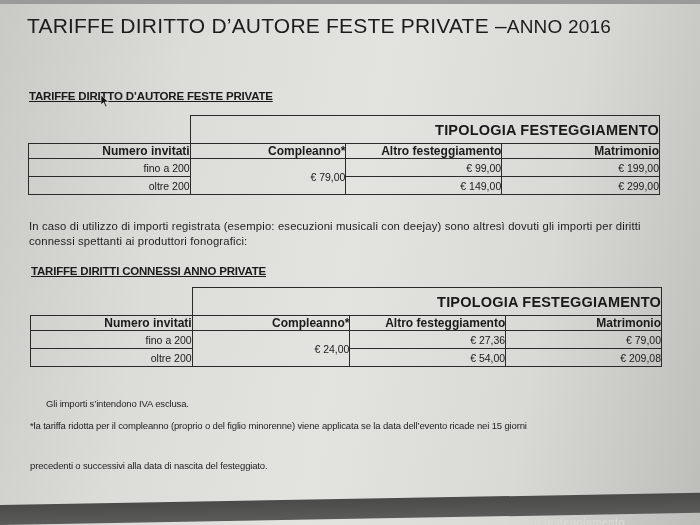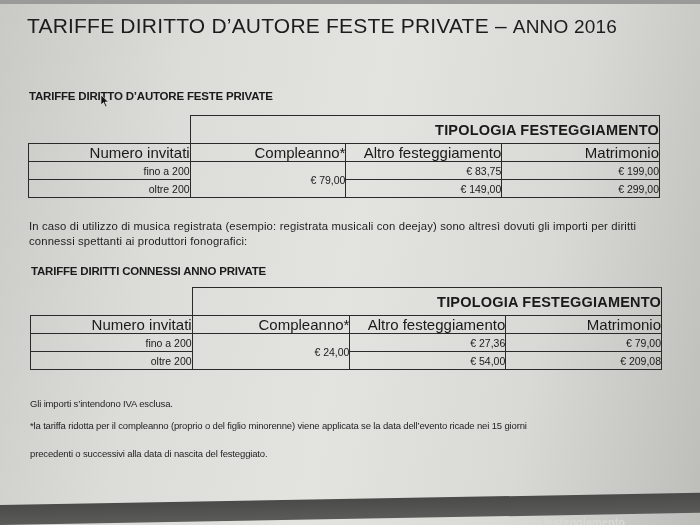--- a/index.html
+++ b/index.html
@@ -7,36 +7,36 @@
       width: 700px; height: 525px; overflow: hidden; position: relative;
       background: linear-gradient(100deg, #c9c9c6 0%, #dcdcd9 25%, #e3e3e0 50%, #d9d9d6 75%, #bdbdba 100%);
       font-family: "Liberation Sans", sans-serif;
       color: #1a1a1a;
     }
     .top-edge { position: absolute; left: 0; top: 0; width: 700px; height: 4px; background: #9a9a98; }
     .page-title {
       position: absolute; left: 27px; top: 14px;
       font-size: 21px; letter-spacing: 0.2px; color: #1c1c1c; white-space: nowrap;
     }
-    .page-title .year { font-size: 19px; margin-left: 6px; }
+    .page-title .year { font-size: 19px; }
     .section-title {
-      position: absolute; font-weight: bold; font-size: 11.5px; 
+      position: absolute; font-weight: bold; font-size: 11.5px; text-decoration: underline;
       letter-spacing: -0.2px; color: #1a1a1a; white-space: nowrap;
     }
     .cursor-icon { position: absolute; left: 101px; top: 95px; width: 8px; height: 12px; }
 
     table.tariff {
       position: absolute; border-collapse: collapse; font-size: 10.5px; color: #1a1a1a;
     }
     table.tariff td { border: 1.3px solid #2a2a2a; text-align: right; padding: 0; height: 17px; }
     table.tariff td.blank { border: none; }
     table.tariff td.typology {
       font-weight: bold; font-size: 14.5px; height: 27px; letter-spacing: 0.2px;
     }
-    table.tariff td.head { font-weight: normal; font-size: 15px; height: 13px; }
+    table.tariff td.head { font-weight: bold; font-size: 12px; height: 13px; }
     .para {
       position: absolute; left: 29px; top: 219px; width: 620px;
       font-size: 11.3px; line-height: 15px; color: #1e1e1e; letter-spacing: 0.15px;
     }
     .note {
       position: absolute; left: 30px; font-size: 9.5px; color: #1e1e1e; letter-spacing: -0.15px;
     }
     .bottom-band {
       position: absolute; left: 0; top: 505px; width: 700px; height: 20px;
       background: linear-gradient(180deg, #4a4a48 0%, #5b5b59 100%);
@@ -76,32 +76,32 @@
   </tr>
   <tr>
     <td class="head">Numero invitati</td>
     <td class="head">Compleanno*</td>
     <td class="head">Altro festeggiamento</td>
     <td class="head">Matrimonio</td>
   </tr>
   <tr>
     <td>fino a 200</td>
     <td rowspan="2">€ 79,00</td>
-    <td>€ 83,75</td>
+    <td>€ 99,00</td>
     <td>€ 199,00</td>
   </tr>
   <tr>
     <td>oltre 200</td>
     <td>€ 149,00</td>
     <td>€ 299,00</td>
   </tr>
 </tbody>
   </table>
 
-<div class="para">In caso di utilizzo di musica registrata (esempio: registrata musicali con deejay) sono altresì dovuti gli importi per diritti connessi spettanti ai produttori fonografici:</div>
+<div class="para">In caso di utilizzo di importi registrata (esempio: esecuzioni musicali con deejay) sono altresì dovuti gli importi per diritti connessi spettanti ai produttori fonografici:</div>
 
 <div class="section-title" style="left:31px; top:265px;">TARIFFE DIRITTI CONNESSI ANNO PRIVATE</div>
 
 <table class="tariff" style="left:30px; top:287px; width:632px;">
   <colgroup>
       <col style="width:162px">
       <col style="width:158px">
       <col style="width:156px">
       <col style="width:156px">
     </colgroup>
@@ -123,18 +123,18 @@
     <td>€ 79,00</td>
   </tr>
   <tr>
     <td>oltre 200</td>
     <td>€ 54,00</td>
     <td>€ 209,08</td>
   </tr>
 </tbody>
   </table>
 
-<div class="note" style="top:398px;">Gli importi s’intendono IVA esclusa.</div>
+<div class="note" style="top:398px;margin-left:16px;">Gli importi s’intendono IVA esclusa.</div>
 <div class="note" style="top:420px;text-align:center;">*la tariffa ridotta per il compleanno (proprio o del figlio minorenne) viene applicata se la data dell’evento ricade nei 15 giorni</div>
-<div class="note" style="top:448px;">precedenti o successivi alla data di nascita del festeggiato.</div>
+<div class="note" style="top:460px;">precedenti o successivi alla data di nascita del festeggiato.</div>
 
 <div class="bottom-band"></div>
 <div class="bottom-sheet-text">Altro festeggiamento</div>
 
 </body></html>

